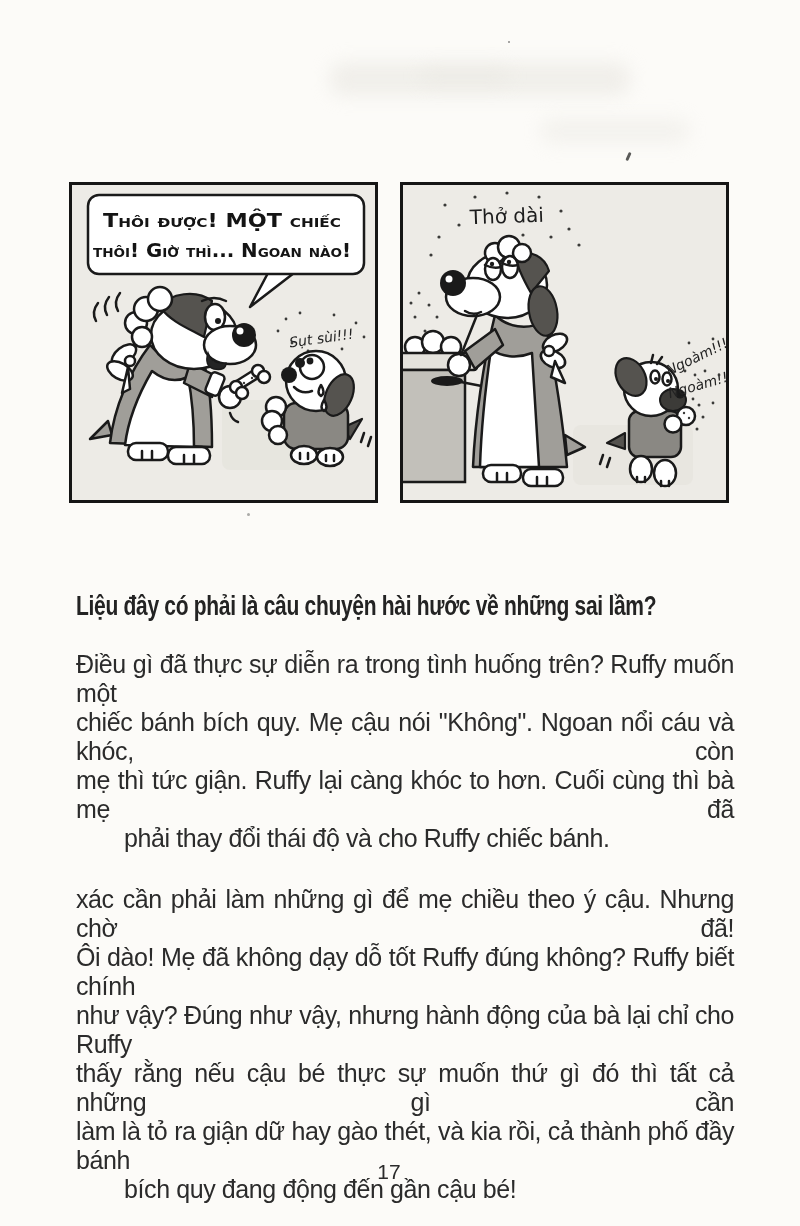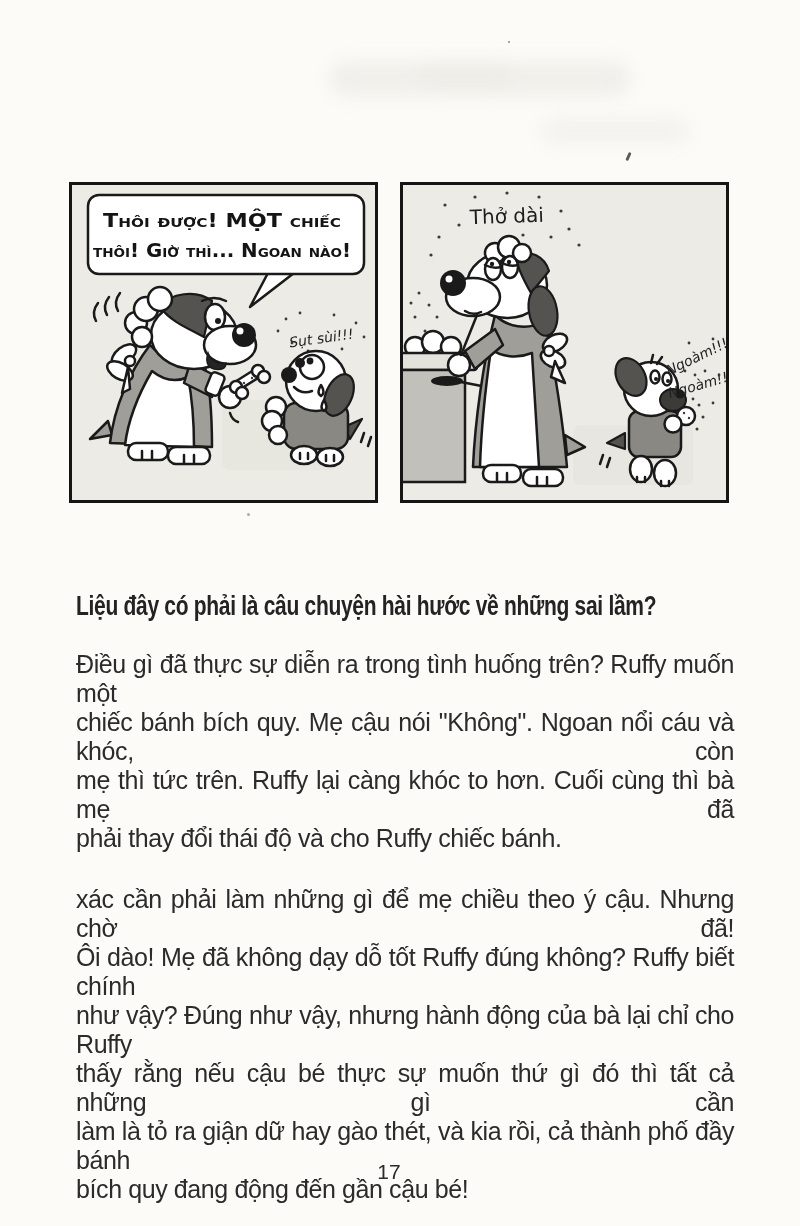--- a/index.html
+++ b/index.html
@@ -33,21 +33,21 @@
   svg .bubbletext{font-family:"DejaVu Sans",sans-serif;font-weight:bold;font-variant:small-caps;
                   font-size:19px;fill:#141414;}
 
   .heading{position:absolute;left:76px;top:590px;width:660px;margin:0;
            font-size:28px;font-weight:bold;letter-spacing:-.4px;white-space:nowrap;
            transform:scaleX(.75);transform-origin:left center;color:#232323;}
   .bodytext{position:absolute;left:76px;top:650px;width:658px;}
   .para{margin:0 0 32px 0;}
   .pline{font-size:25px;line-height:29px;letter-spacing:-.4px;color:#2b2b2b;
          text-align:justify;text-align-last:justify;}
-  .pline.last{text-align-last:left;}
+  .pline.last{text-align-last:left;margin-left:48px;}
   .pageno{position:absolute;left:0;top:1160px;width:756px;text-align:center;text-indent:22px;
           font-size:21px;color:#2b2b2b;}
 </style>
 </head>
 <body>
 
 <div class="page">
 
   <div class="ghost g1"></div>
   <div class="ghost g2"></div>
@@ -317,21 +317,21 @@
       </svg>
     </div>
   </div>
 
   <h1 class="heading">Liệu đây có phải là câu chuyện hài hước về những sai lầm?</h1>
 
   <div class="bodytext">
     <div class="para">
       <div class="pline">Điều gì đã thực sự diễn ra trong tình huống trên? Ruffy muốn một</div>
       <div class="pline">chiếc bánh bích quy. Mẹ cậu nói "Không". Ngoan nổi cáu và khóc, còn</div>
-      <div class="pline">mẹ thì tức trên. Ruffy lại càng khóc to hơn. Cuối cùng thì bà mẹ đã</div>
+      <div class="pline">mẹ thì tức giận. Ruffy lại càng khóc to hơn. Cuối cùng thì bà mẹ đã</div>
       <div class="pline last">phải thay đổi thái độ và cho Ruffy chiếc bánh.</div>
     </div>
     <div class="para">
       <div class="pline">xác cần phải làm những gì để mẹ chiều theo ý cậu. Nhưng chờ đã!</div>
       <div class="pline">Ôi dào! Mẹ đã không dạy dỗ tốt Ruffy đúng không? Ruffy biết chính</div>
       <div class="pline">như vậy? Đúng như vậy, nhưng hành động của bà lại chỉ cho Ruffy</div>
       <div class="pline">thấy rằng nếu cậu bé thực sự muốn thứ gì đó thì tất cả những gì cần</div>
       <div class="pline">làm là tỏ ra giận dữ hay gào thét, và kia rồi, cả thành phố đầy bánh</div>
       <div class="pline last">bích quy đang động đến gần cậu bé!</div>
     </div>

